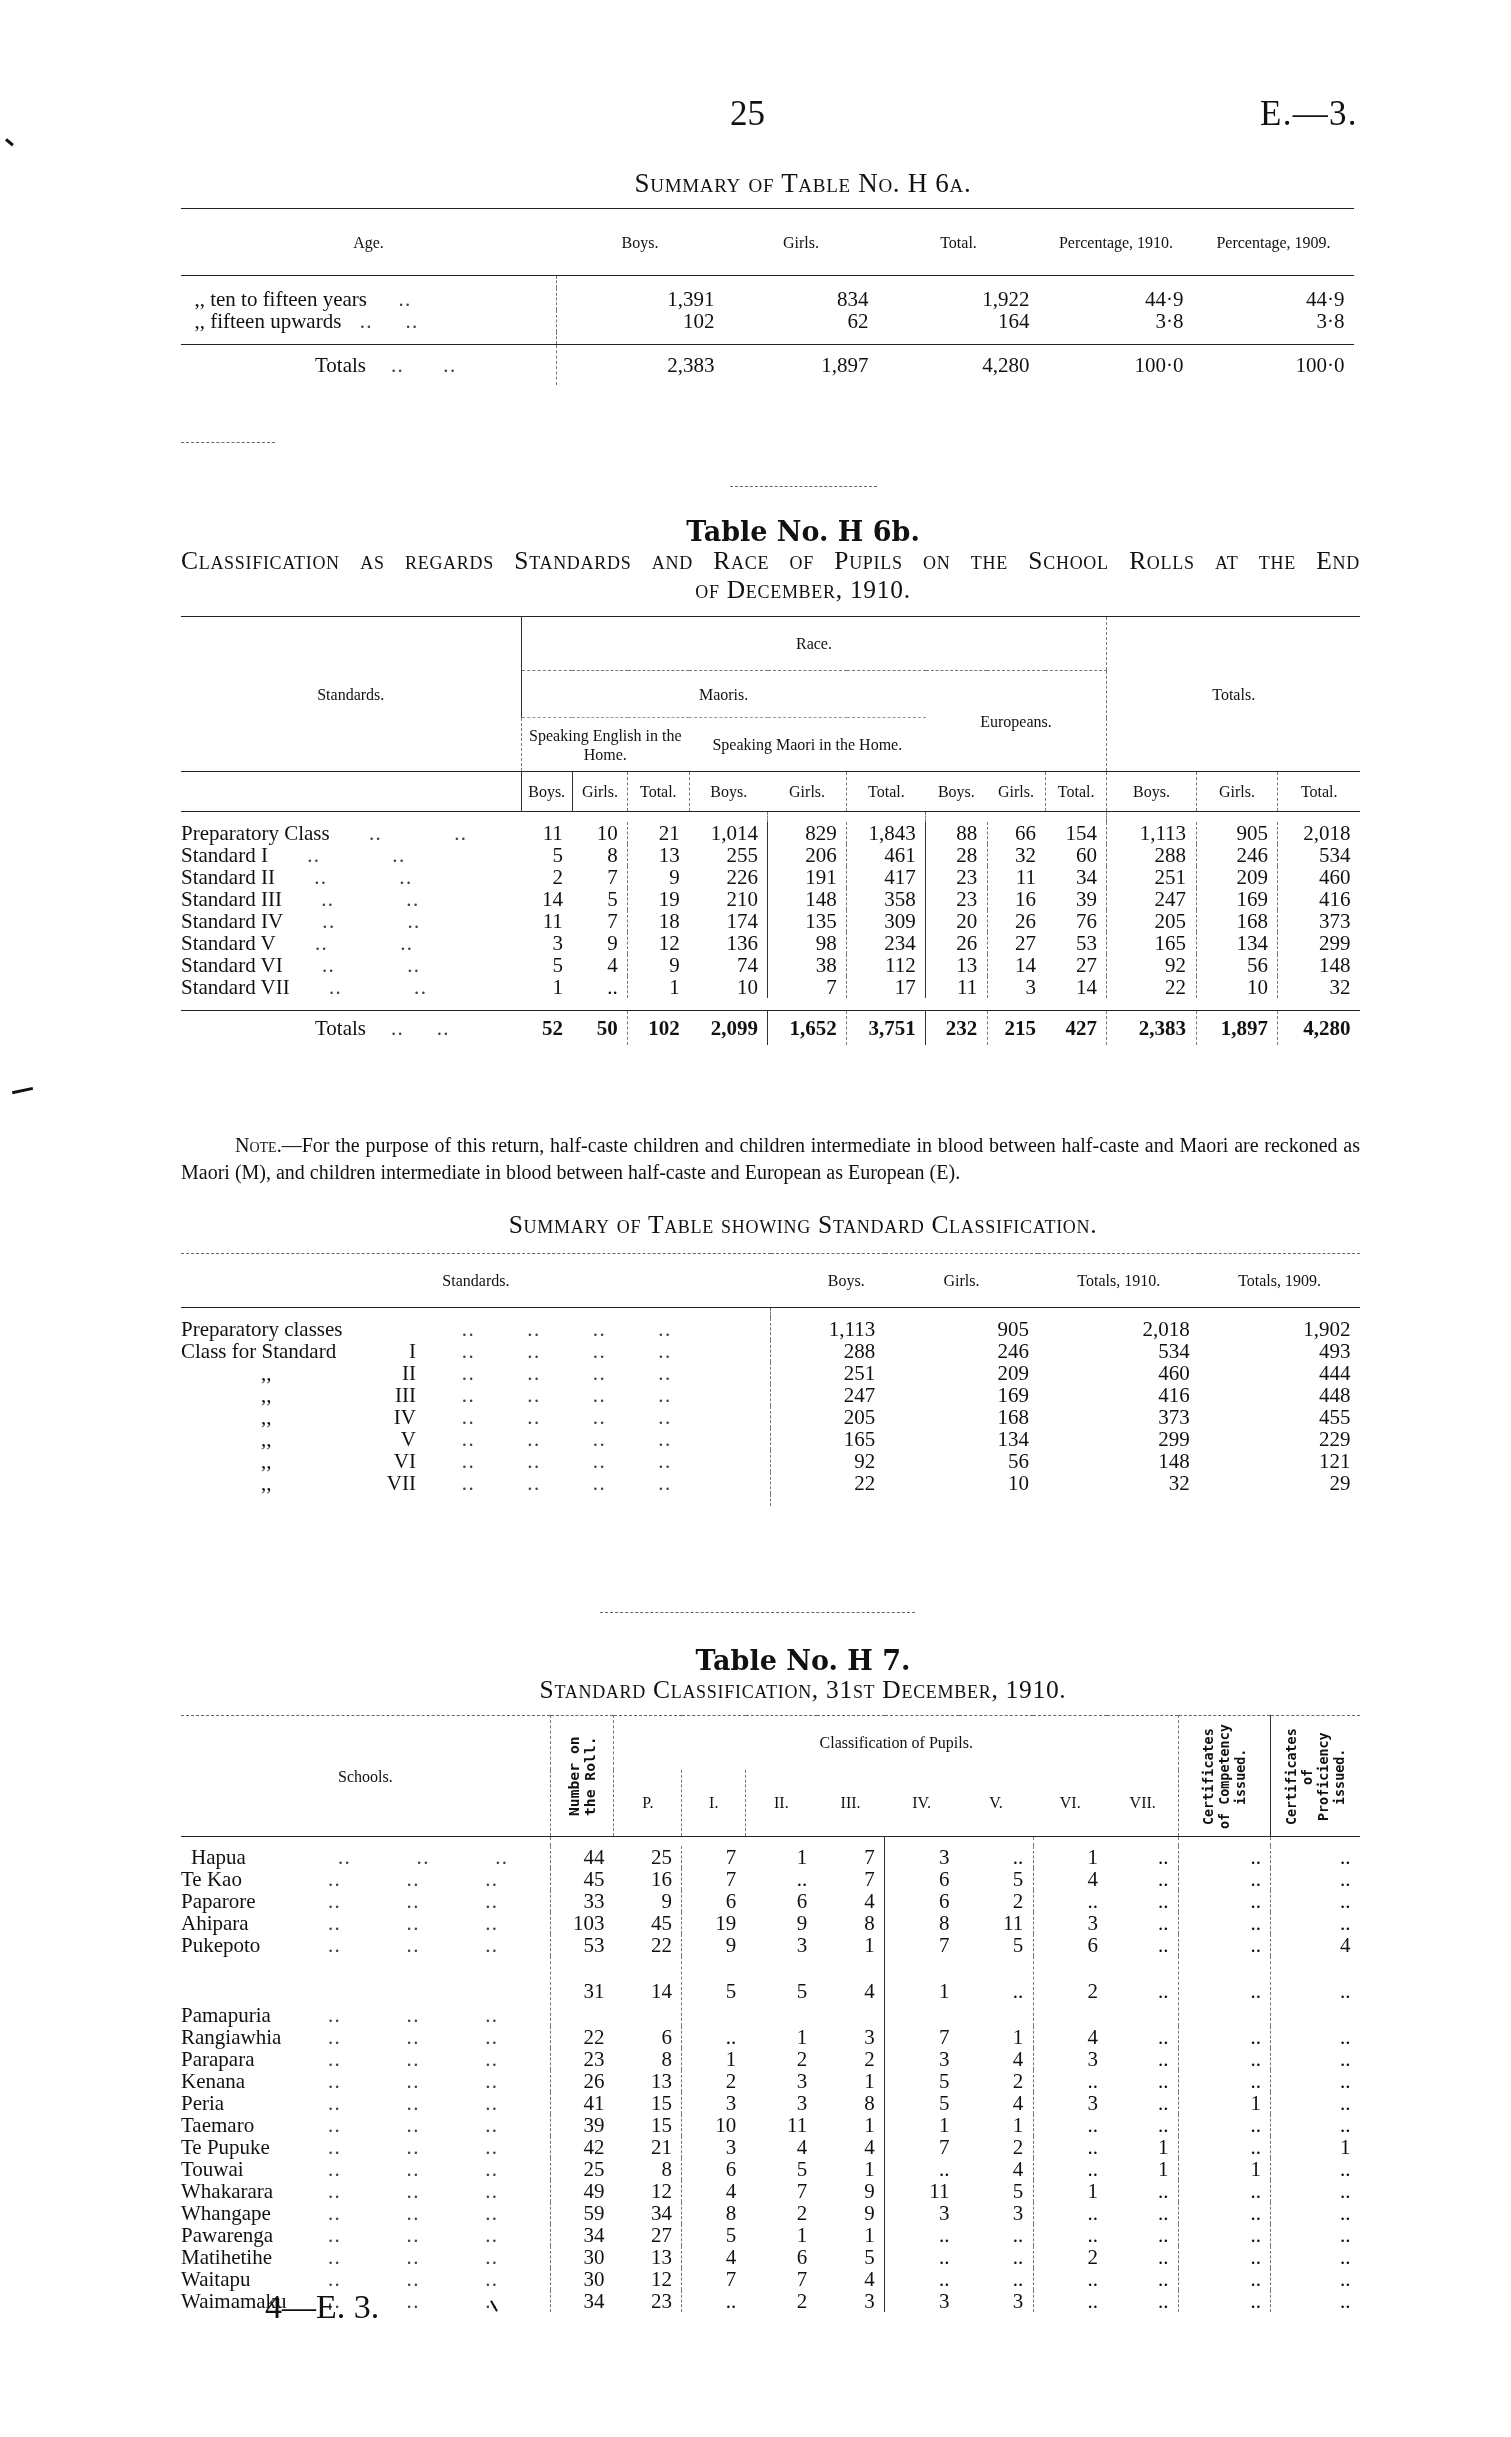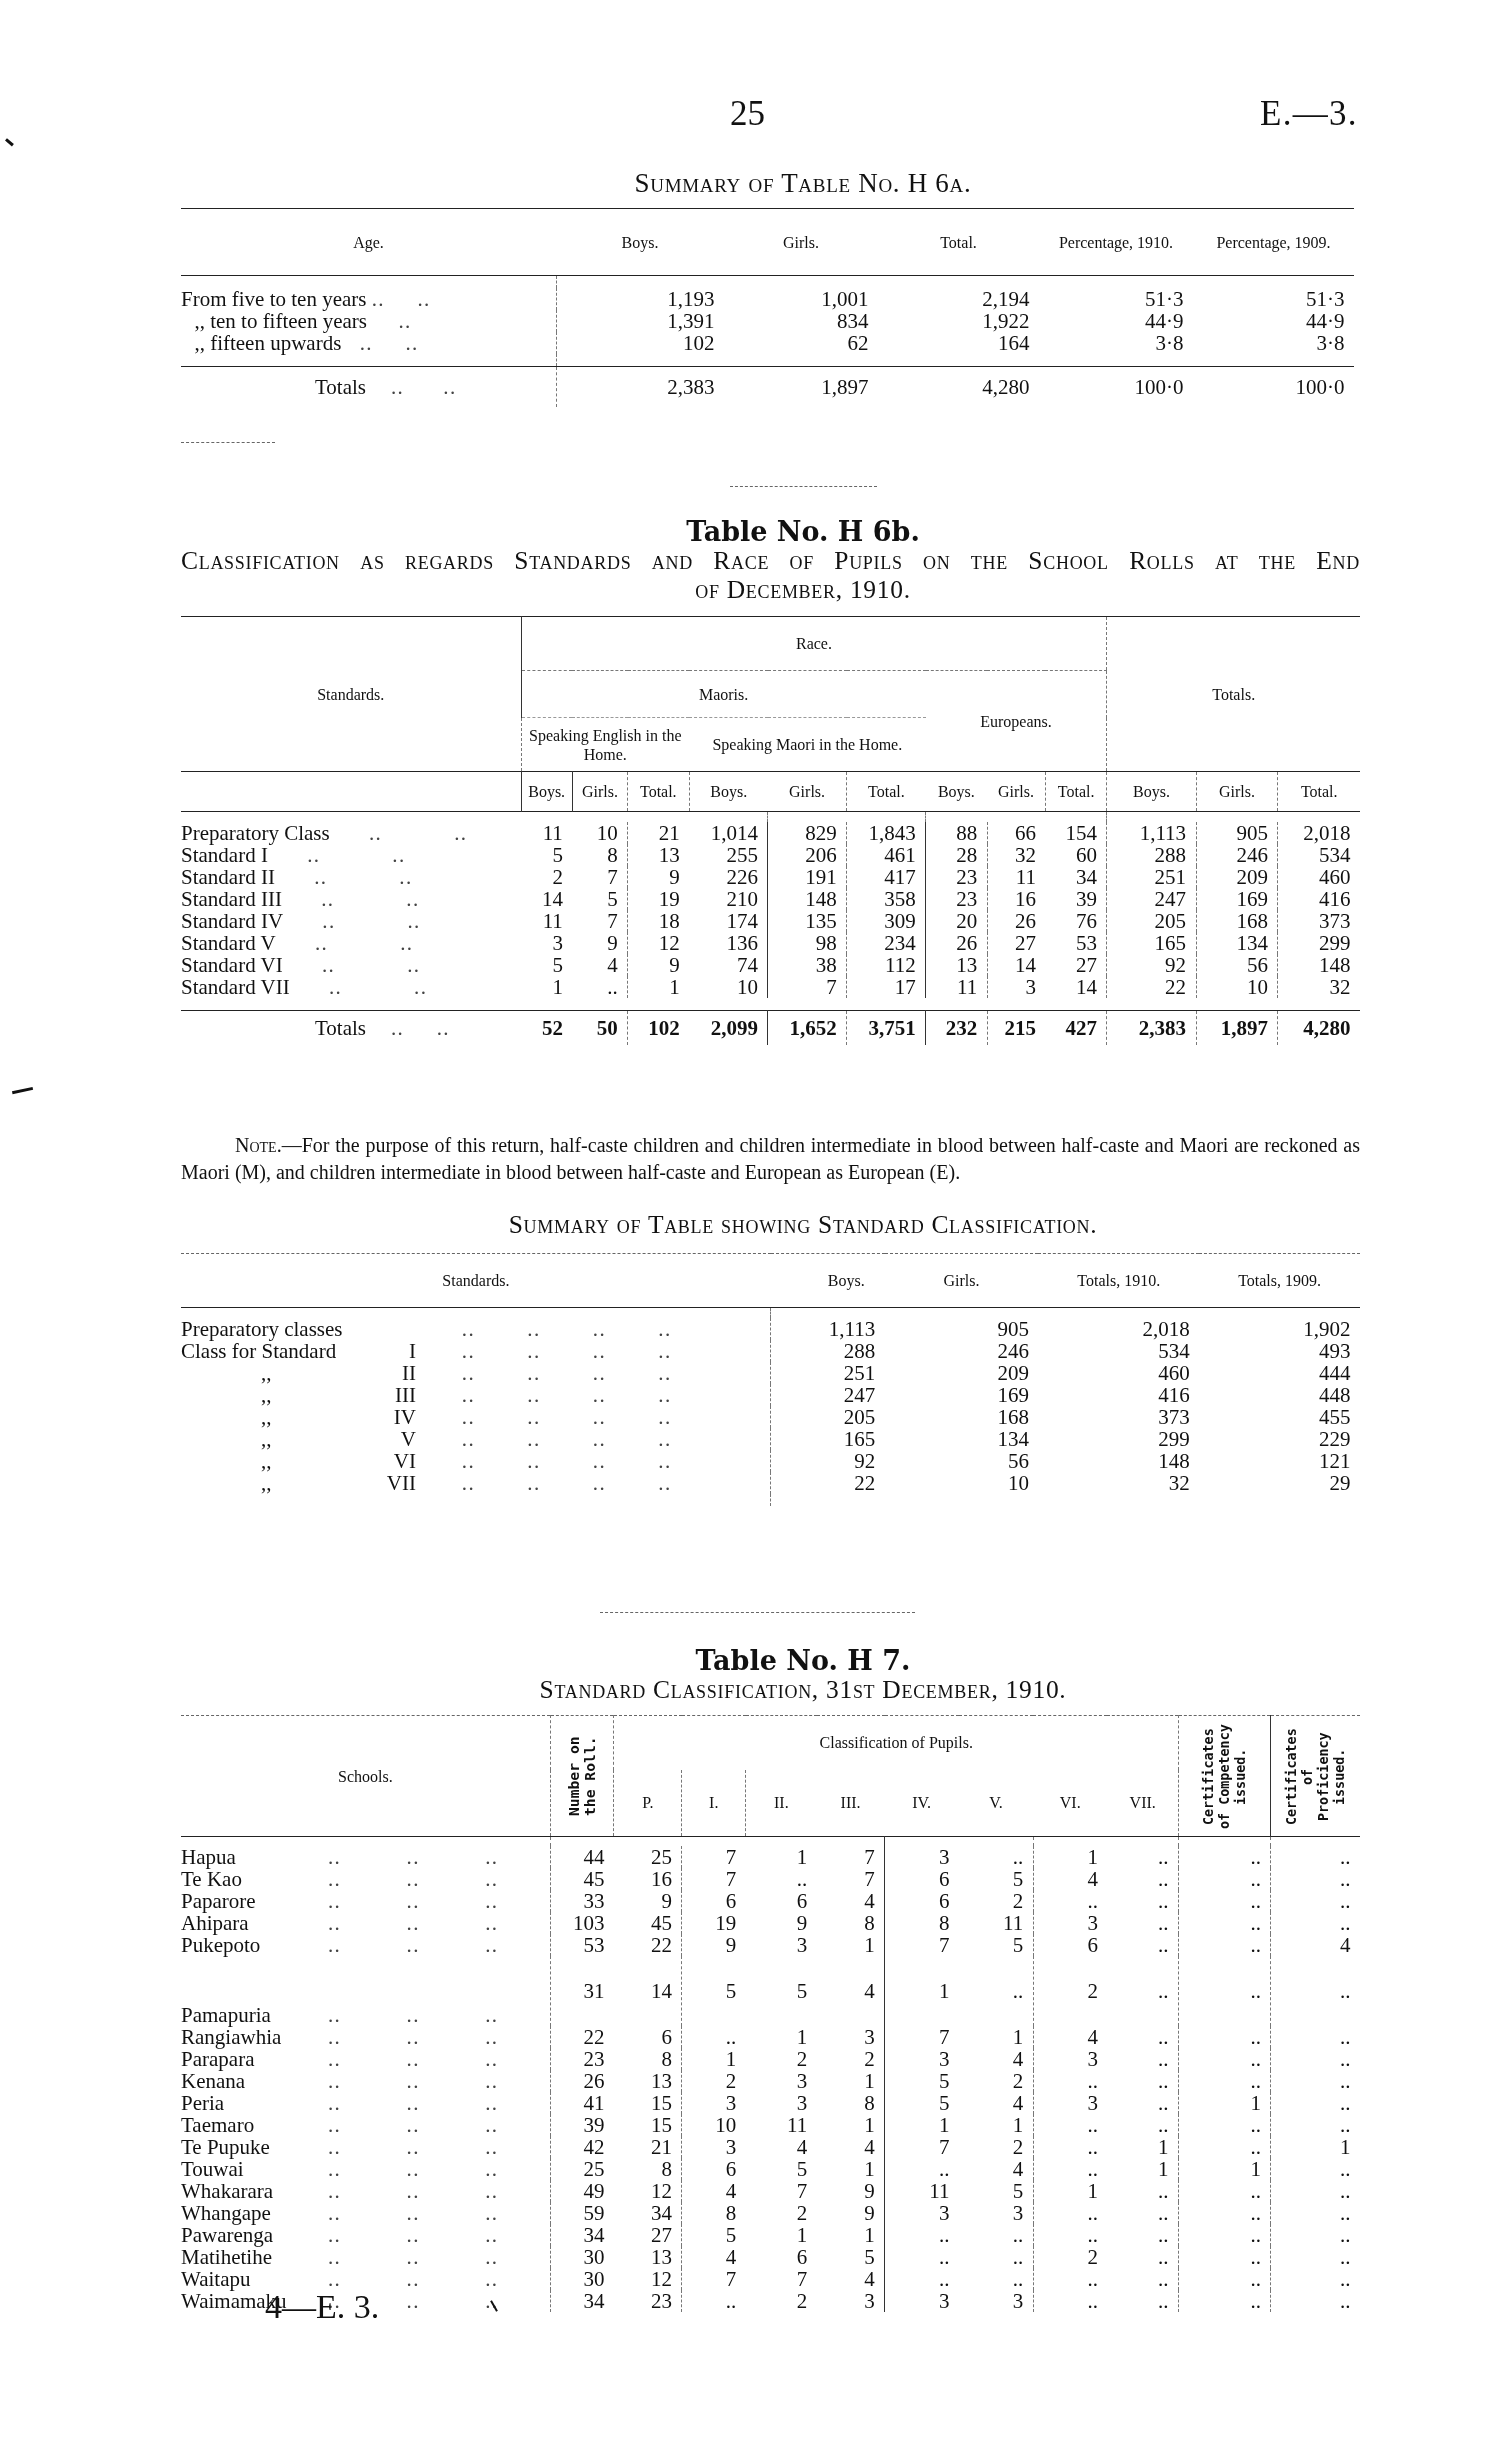--- a/index.html
+++ b/index.html
@@ -61,28 +61,20 @@
   <tbody>
     <tr style="height:12px">
         <td></td>
         <td class="vl"></td>
         <td></td>
         <td></td>
         <td></td>
         <td></td>
       </tr>
     <tr>
-      <td class="lbl"><span>From five to ten years</span> <span class="dots">..&nbsp;&nbsp;&nbsp;&nbsp;&nbsp;..</span></td>
-      <td class="cell vl">1,193</td>
-      <td class="cell">1,001</td>
-      <td class="cell">2,194</td>
-      <td class="cell">51·3</td>
-      <td class="cell">51·3</td>
-    </tr>
-    <tr>
       <td class="lbl" style="padding-left:13.4px;"><span>,, ten to fifteen years</span> <span class="dots">&nbsp;&nbsp;&nbsp;&nbsp;..</span></td>
       <td class="cell vl">1,391</td>
       <td class="cell">834</td>
       <td class="cell">1,922</td>
       <td class="cell">44·9</td>
       <td class="cell">44·9</td>
     </tr>
     <tr>
       <td class="lbl" style="padding-left:13.4px;"><span>,, fifteen upwards</span> <span class="dots">&nbsp;&nbsp;..&nbsp;&nbsp;&nbsp;&nbsp;&nbsp;..</span></td>
       <td class="cell vl">102</td>
@@ -475,21 +467,21 @@
         <td></td>
         <td></td>
         <td class="vls"></td>
         <td></td>
         <td class="vl"></td>
         <td></td>
         <td class="vl"></td>
         <td class="vl"></td>
       </tr>
   <tr>
-        <td class="lbl"><span style="display: inline-block; width: 147px;">Hapua</span><span class="dots">..&nbsp;&nbsp;&nbsp;&nbsp;&nbsp;&nbsp;&nbsp;&nbsp;&nbsp;&nbsp;..&nbsp;&nbsp;&nbsp;&nbsp;&nbsp;&nbsp;&nbsp;&nbsp;&nbsp;&nbsp;..</span></td>
+        <td class="lbl"><span style="display: inline-block; width: 147px; margin-left: 10px;">Hapua</span><span class="dots">..&nbsp;&nbsp;&nbsp;&nbsp;&nbsp;&nbsp;&nbsp;&nbsp;&nbsp;&nbsp;..&nbsp;&nbsp;&nbsp;&nbsp;&nbsp;&nbsp;&nbsp;&nbsp;&nbsp;&nbsp;..</span></td>
         <td class="cell vl">44</td>
         <td class="cell ">25</td>
         <td class="cell vl">7</td>
         <td class="cell ">1</td>
         <td class="cell ">7</td>
         <td class="cell vls">3</td>
         <td class="cell ">..</td>
         <td class="cell vl">1</td>
         <td class="cell ">..</td>
         <td class="cell vl">..</td>

